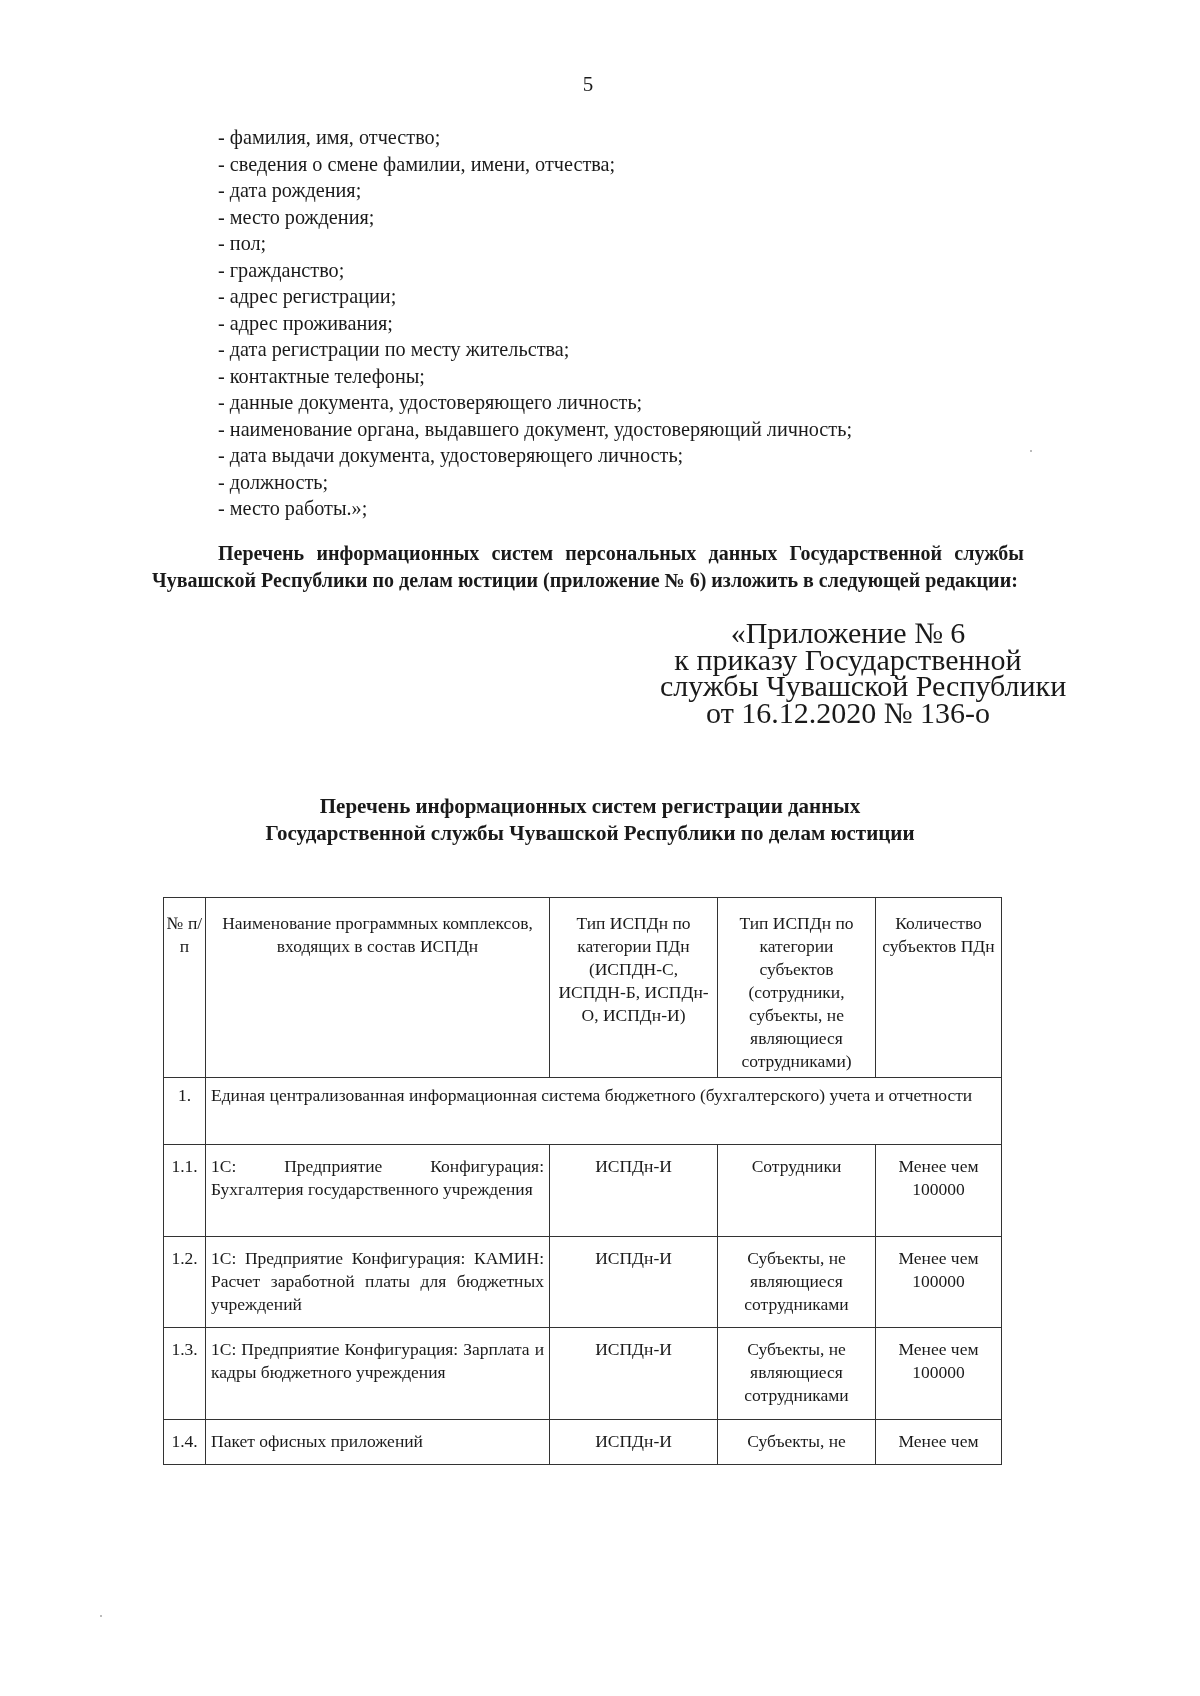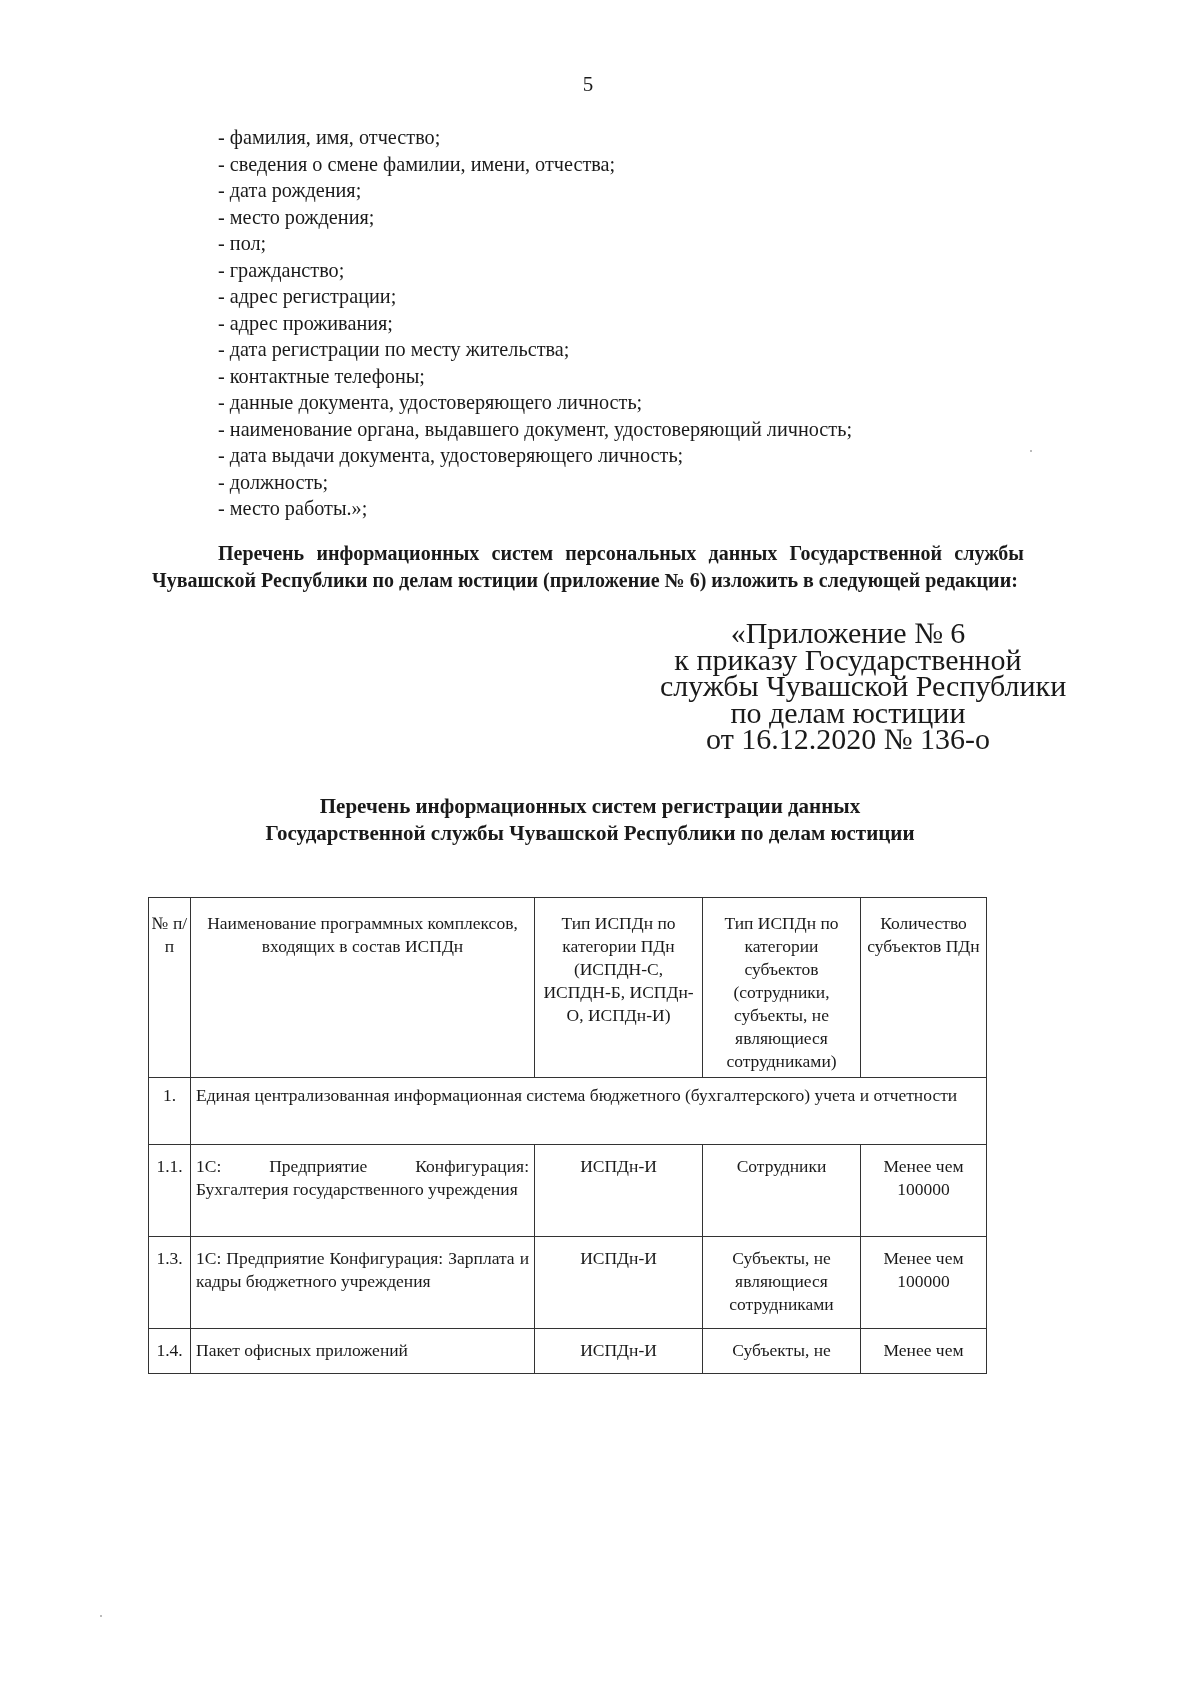--- a/index.html
+++ b/index.html
@@ -64,21 +64,21 @@
       left: 120px;
       width: 940px;
       text-align: center;
       font-weight: bold;
       font-size: 21px;
       line-height: 27px;
     }
     table.registry {
       position: absolute;
       top: 897px;
-      left: 148px;
+      left: 163px;
       width: 838px;
       border-collapse: collapse;
       table-layout: fixed;
       font-size: 17.5px;
       line-height: 23px;
     }
     table.registry td, table.registry th {
       border: 1.5px solid #333;
       vertical-align: top;
       padding: 6px 5px 4px 5px;
@@ -132,21 +132,20 @@
   <li>- должность;</li>
   <li>- место работы.»;</li>
 </ul>
 
 <p class="para">Перечень информационных систем персональных данных Государственной службы Чувашской Республики по делам юстиции (приложение № 6) изложить в следующей редакции:</p>
 
 <div class="appendix">
   <div>«Приложение № 6</div>
   <div>к приказу Государственной</div>
   <div>службы Чувашской Республики</div>
-  <div>по делам юстиции</div>
   <div>от 16.12.2020 № 136-о</div>
 </div>
 
 <div class="doc-title">
   <div>Перечень информационных систем регистрации данных</div>
   <div>Государственной службы Чувашской Республики по делам юстиции</div>
 </div>
 
 <table class="registry">
   <colgroup>
@@ -168,20 +167,27 @@
     <td class="c-num num">1.</td>
     <td class="group-title" colspan="4">Единая централизованная информационная система бюджетного (бухгалтерского) учета и отчетности</td>
   </tr>
   <tr class="data r11">
     <td class="c-num">1.1.</td>
     <td class="justify">1С: Предприятие Конфигурация: Бухгалтерия государственного учреждения</td>
     <td class="center">ИСПДн-И</td>
     <td class="center">Сотрудники</td>
     <td class="center">Менее чем 100000</td>
   </tr>
+  <tr class="data r12">
+    <td class="c-num">1.2.</td>
+    <td class="justify">1С: Предприятие Конфигурация: КАМИН: Расчет заработной платы для бюджетных учреждений</td>
+    <td class="center">ИСПДн-И</td>
+    <td class="center">Субъекты, не являющиеся сотрудниками</td>
+    <td class="center">Менее чем 100000</td>
+  </tr>
   <tr class="data r13">
     <td class="c-num">1.3.</td>
     <td class="justify">1С: Предприятие Конфигурация: Зарплата и кадры бюджетного учреждения</td>
     <td class="center">ИСПДн-И</td>
     <td class="center">Субъекты, не являющиеся сотрудниками</td>
     <td class="center">Менее чем 100000</td>
   </tr>
   <tr class="data r14">
     <td class="c-num">1.4.</td>
     <td>Пакет офисных приложений</td>

